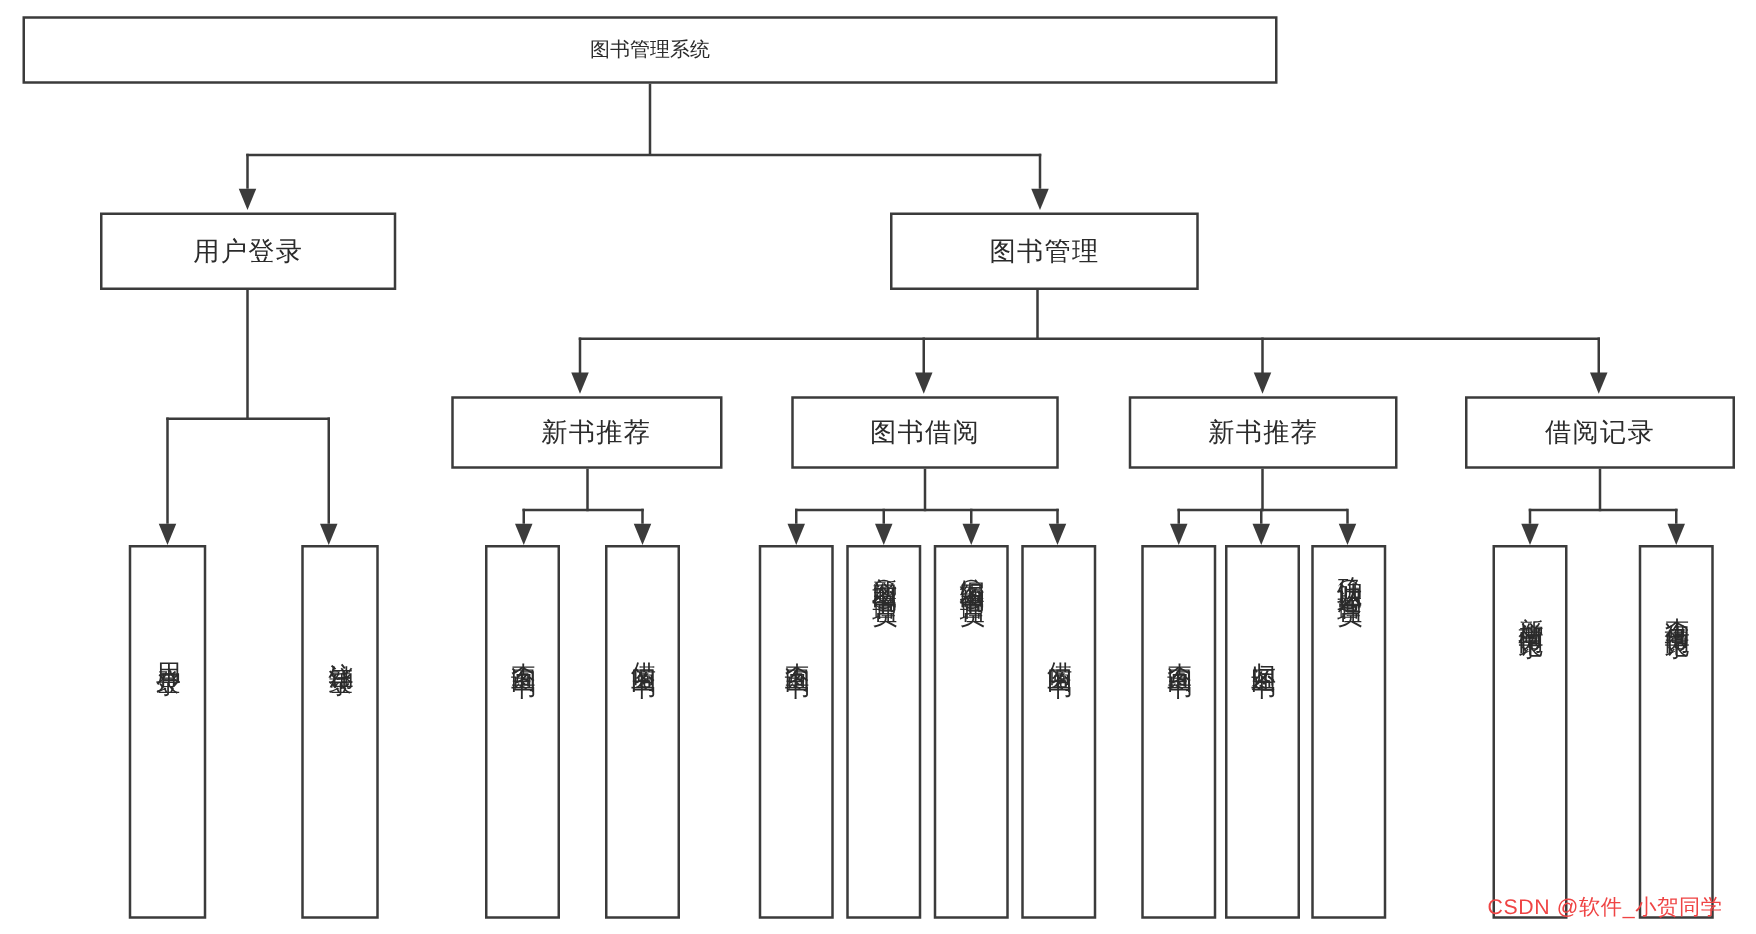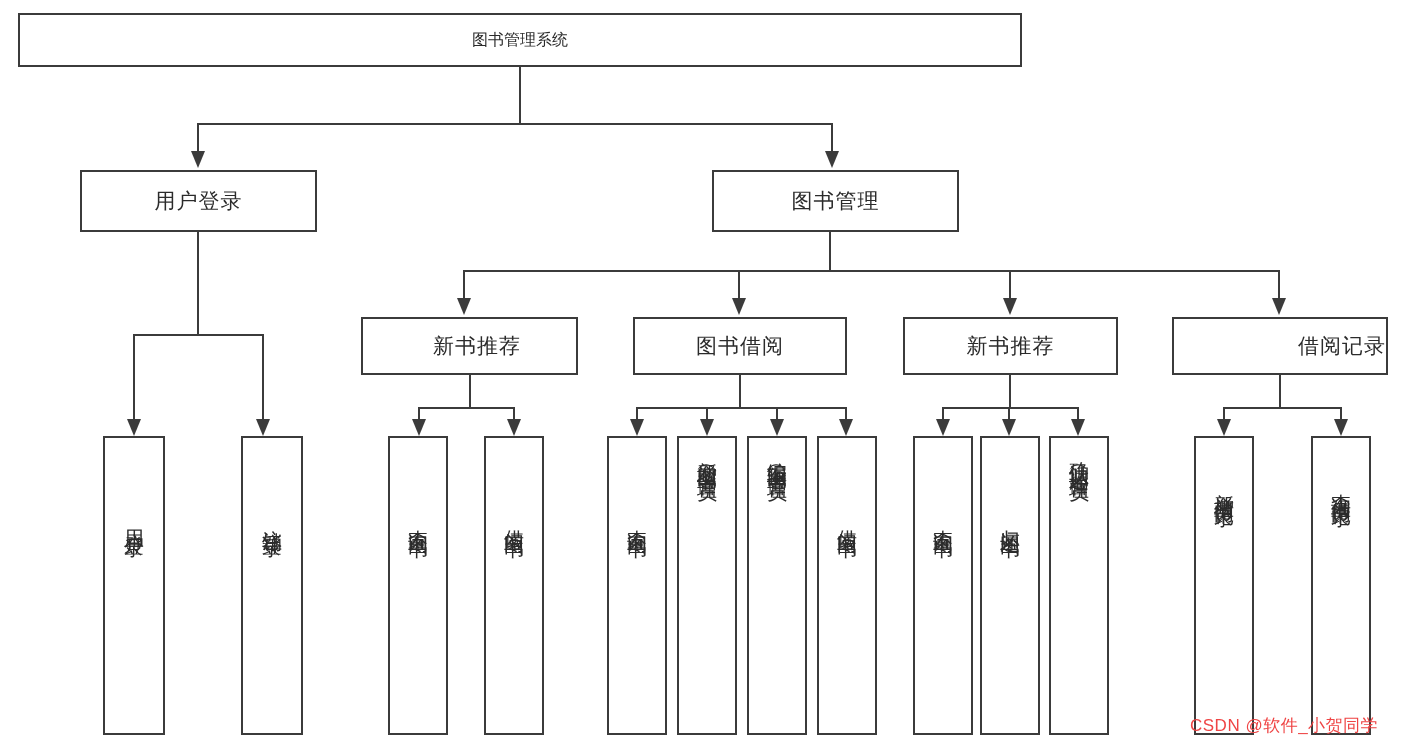--- a/index.html
+++ b/index.html
@@ -103,21 +103,21 @@
 
   <div class="box h" style="left:361px;top:317px;width:217px;height:58px;padding-left:15px;">
     <span>新书推荐</span>
   </div>
   <div class="box h" style="left:633px;top:317px;width:214px;height:58px;">
     <span>图书借阅</span>
   </div>
   <div class="box h" style="left:903px;top:317px;width:215px;height:58px;">
     <span>新书推荐</span>
   </div>
-  <div class="box h" style="left:1172px;top:317px;width:216px;height:58px;justify-content:flex-end;">
+  <div class="box h" style="left:1172px;top:317px;width:216px;height:58px;">
     <span>借阅记录</span>
   </div>
 
   <div class="ln lv" style="left:469px;top:375px;width:2px;height:34px;"></div>
   <div class="ln lh" style="left:418px;top:407px;width:97px;height:2px;"></div>
   <div class="ln lv" style="left:418px;top:407px;width:2px;height:12px;"></div>
   <div class="arrow" style="left:412px;top:419px;"></div>
   <div class="ln lv" style="left:513px;top:407px;width:2px;height:12px;"></div>
   <div class="arrow" style="left:507px;top:419px;"></div>
 

